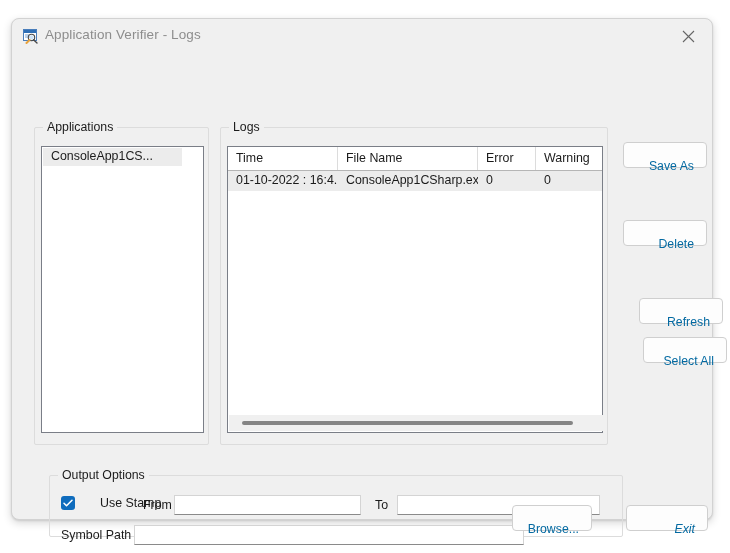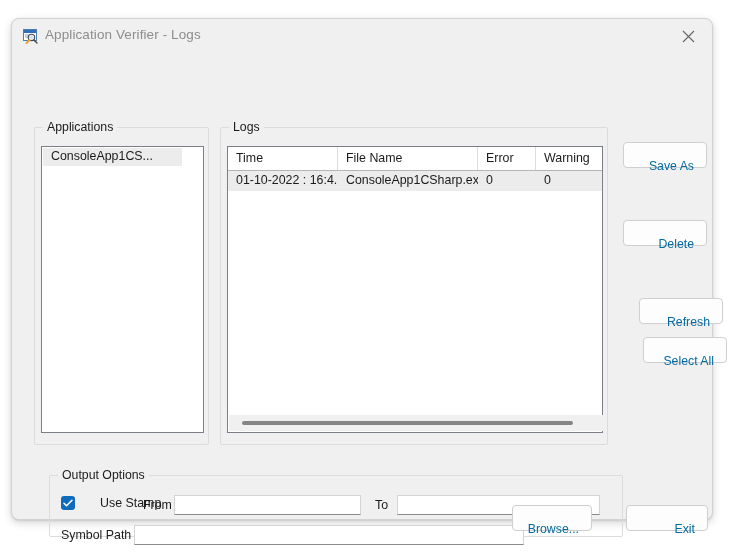--- a/index.html
+++ b/index.html
@@ -212,21 +212,21 @@
     line-height: 22px;
   }
 
   #btn-save-as   { left: 611px; top: 123px; width: 84px; height: 23px; }
   #btn-view      { left: 611px; top: 162px; width: 84px; height: 23px; }
   #btn-delete    { left: 611px; top: 201px; width: 84px; height: 23px; }
   #btn-add-stamp { left: 611px; top: 240px; width: 84px; height: 23px; }
   #btn-refresh   { left: 611px; top: 279px; width: 84px; height: 15px; margin-left: 16px; }
   #btn-select-all{ left: 611px; top: 318px; width: 84px; height: 23px; margin-left: 20px; }
   #btn-browse    { left: 500px; top: 486px; width: 80px; height: 22px; }
-  #btn-exit      { left: 614px; top: 486px; width: 82px; height: 23px; }
+  #btn-exit      { left: 614px; top: 486px; width: 82px; height: 23px; font-style: italic; }
 
   
   .chk-wrap {
     position: absolute;
     left: 11px;
     top: 20px;
     display: flex;
     align-items: flex-end;
     cursor: default;
     gap: 20px;

